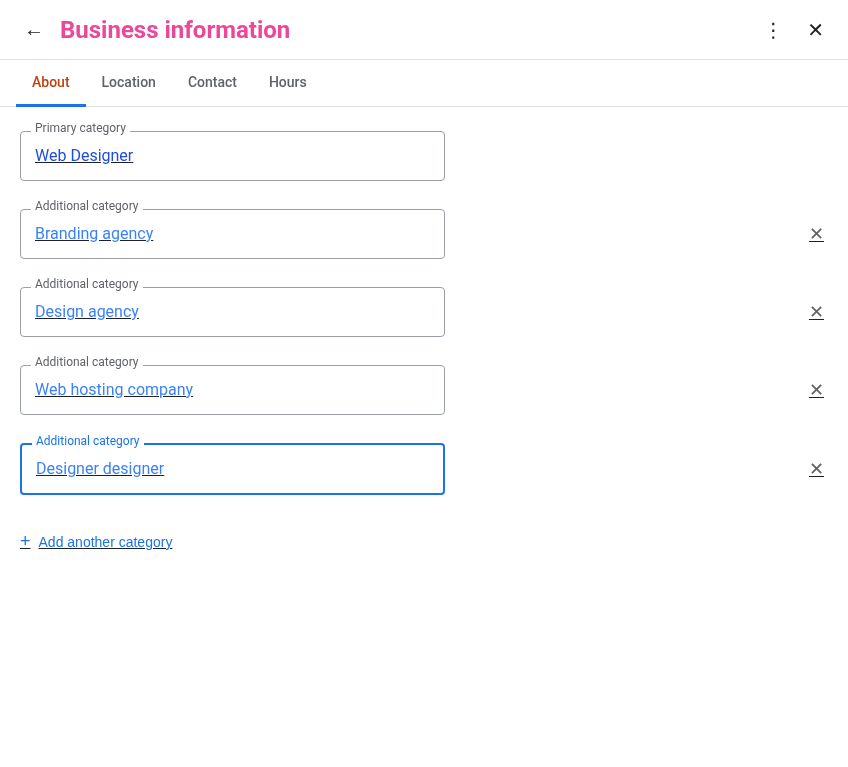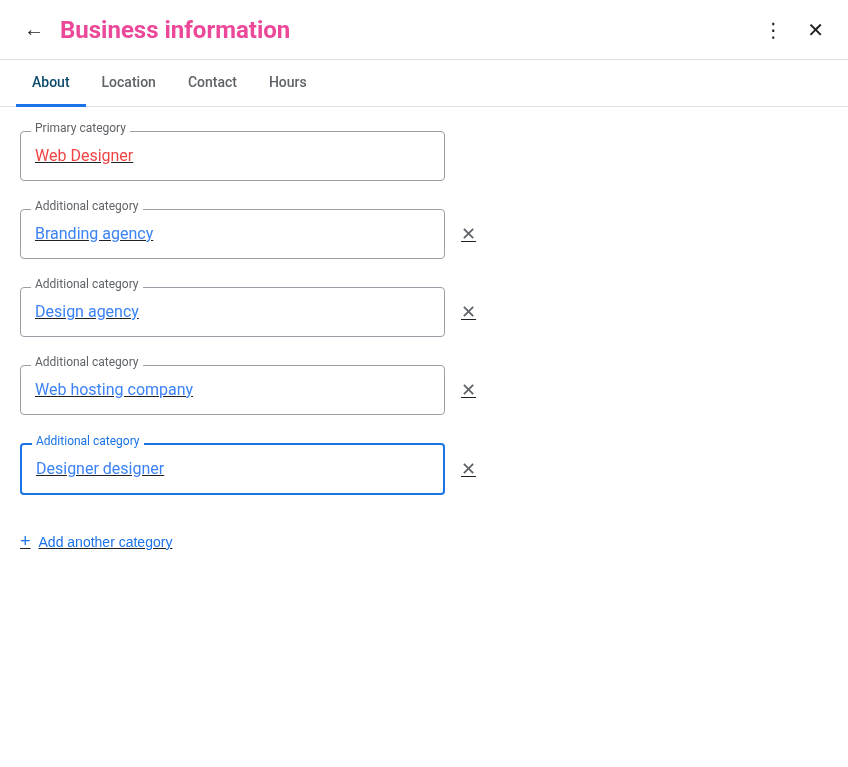--- a/index.html
+++ b/index.html
@@ -77,40 +77,40 @@
       color: #5f6368;
       cursor: pointer;
       border-bottom: 3px solid transparent;
       margin-bottom: -1px;
       text-decoration: none;
       display: flex;
       align-items: center;
     }
 
     .tab.active {
-      color: #0c4a6e;
+      color: #c2410c;
       border-bottom: 3px solid #1a73e8;
     }
 
     
     .content {
       padding: 24px 20px;
       text-decoration: underline;
     }
 
     
     .category-field {
       position: relative;
       margin-bottom: 28px;
     }
 
     .fieldset-box {
       display: flex;
       align-items: center;
-      gap: 12px;
+      justify-content: space-between;
     }
 
     .field-wrapper {
       position: relative;
       flex: 1;
       max-width: 425px;
       border: 1px solid #9aa0a6;
       border-radius: 4px;
       padding: 12px 14px;
     }
@@ -189,21 +189,21 @@
       left: 10px;
       background: #fff;
       padding: 0 4px;
       font-size: 12px;
       color: #5f6368;
       line-height: 1;
     }
 
     .primary-value {
       font-size: 16px;
-      color: #ef4444;
+      color: #1d4ed8;
       line-height: 1.5;
     }
   </style>
 </head>
 <body>
 
 <div class="header">
   <button class="back-btn">
     <span>←</span>
   </button>

